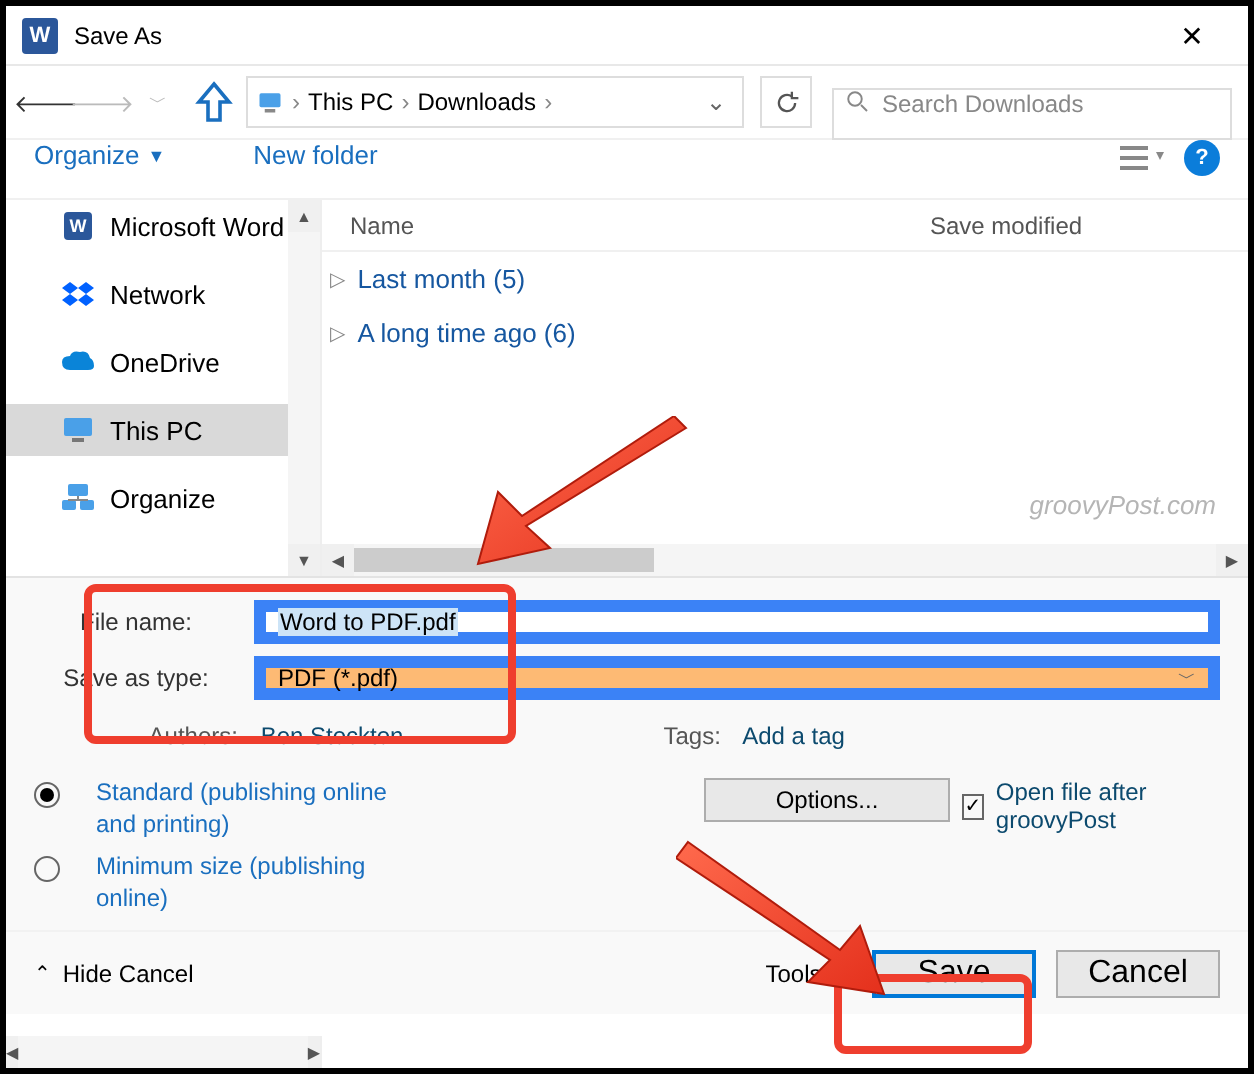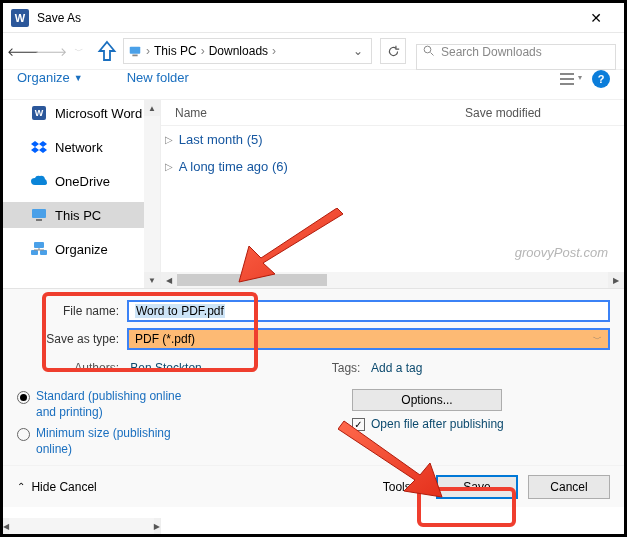--- a/index.html
+++ b/index.html
@@ -37,43 +37,43 @@
   .col-date { }
   .filegroup { padding: 6px 4px 6px 4px; color: #1657a0; display: flex; align-items: center; gap: 6px; }
   .groupchev { color: #888; font-size: 10px; }
   .watermark { position: absolute; right: 16px; bottom: 28px; color: #b5b5b5; font-size: 13px; font-style: italic; }
   .hscroll { position: absolute; bottom: 0; left: 0; right: 0; height: 16px; background: #f5f5f5; display:flex; }
   .hscroll .sbtn { width: 16px; height: 16px; }
   .hthumb1 { width: 150px; background:#ccc; margin-left:0; height:12px; align-self:center; }
   .sideh { position:absolute; bottom:0; left:0; width:158px; height:16px; background:#f5f5f5; display:flex; justify-content:space-between; border-right:1px solid #eee;}
   .lower { border-top: 1px solid #e3e3e3; background: #f9f9f9; padding: 10px 14px 8px 14px; font-size: 12px; }
   .fieldrow { display: flex; align-items: center; height: 24px; margin-bottom: 4px; }
-  .flabel { width: 110px; text-align: right; padding-right: 8px; color: #333; }
-  .finput { flex: 1; height: 22px; border: 2px solid #3b82f6; background: #fff; padding: 0 6px; display: flex; align-items: center; font-size: 12px; }
+  .flabel { width: 110px; text-align: center; padding-right: 8px; color: #333; }
+  .finput { flex: 1; height: 22px; border: 6px solid #3b82f6; background: #fff; padding: 0 6px; display: flex; align-items: center; font-size: 12px; }
   .finput.sel-input { background: #fdba74; color:#000; }
   .metarow { display: flex; align-items: center; padding: 6px 0; gap: 40px; }
   .mlabel { width: 110px; text-align: right; padding-right: 8px; color: #555; display:inline-block;}
   .linkish { color: #0c4a6e; }
   .optrow { display: flex; align-items: flex-start; padding-top: 8px; }
   .optleft { width: 335px; display: flex; }
   .optlabel { width: 118px; text-align: right; padding-right: 8px; color: #555; padding-top: 2px;}
   .radios { display: flex; flex-direction: column; gap: 6px; }
-  .radio { display: flex; align-items: flex-start; gap: 6px; }
+  .radio { display: flex; align-items: flex-start; gap: 18px; }
   .rbtn { width: 13px; height: 13px; border: 1px solid #666; border-radius: 50%; margin-top: 2px; display:flex; align-items:center; justify-content:center; }
   .rbtn.checked::after { content:""; width:7px; height:7px; background:#000; border-radius:50%; }
   .rlabel { color: #1a6fbf; font-size: 12px; line-height: 1.3; }
-  .optright { flex:1; display:flex; flex-direction:column; gap:6px; align-items:flex-start; }
+  .optright { flex:1; display:flex; flex-direction:row; gap:6px; align-items:flex-start; }
   .optionsbtn { width: 150px; height: 22px; border: 1px solid #adadad; background: #e8e8e8; text-align: center; line-height: 20px; font-size: 12px; }
   .checkrow { display:flex; align-items:center; gap:6px; font-size:12px; }
   .cbox { width:13px; height:13px; border:1px solid #666; display:flex; align-items:center; justify-content:center; font-size:10px; color:#000; }
   .footer { display:flex; align-items:center; height:42px; padding: 0 14px; gap: 10px; background:#f9f9f9; border-top: 1px solid #f2f2f2;}
   .hideFolders { display:flex; align-items:center; gap:6px; font-size:12px; }
   .fspacer { flex:1; }
   .toolmenu { font-size:12px; }
-  .winbtn { width:82px; height:24px; border:1px solid #adadad; background:#e8e8e8; font-size:12px; text-align:center; line-height:22px; }
+  .winbtn { width:82px; height:24px; border:1px solid #adadad; background:#e8e8e8; font-size:16px; text-align:center; line-height:22px; }
   .winbtn.primary { border:1px solid #0078d7; box-shadow: inset 0 0 0 1px #0078d7; }
   
   .redbox { position:absolute; border:4px solid #ef3e2e; border-radius:6px; pointer-events:none; }
   .arrow { position:absolute; pointer-events:none; }
   svg { display:block; }
 </style>
 </head>
 <body>
 
 <div class="frame">
@@ -256,21 +256,21 @@
           <div class="radio">
             <div class="rbtn"></div>
             <div class="rlabel" style="width:150px;">Minimum size (publishing online)</div>
           </div>
         </div>
       </div>
       <div class="optright">
         <div class="optionsbtn">Options...</div>
         <div class="checkrow">
           <div class="cbox">✓</div>
-          <span class="linkish">Open file after publishing</span>
+          <span class="linkish">Open file after groovyPost</span>
         </div>
       </div>
     </div>
   </div>
 
   <div class="footer">
     <div class="hideFolders">
       <span style="font-size:10px;">⌃</span>
       <span>Hide Cancel</span>
     </div>

